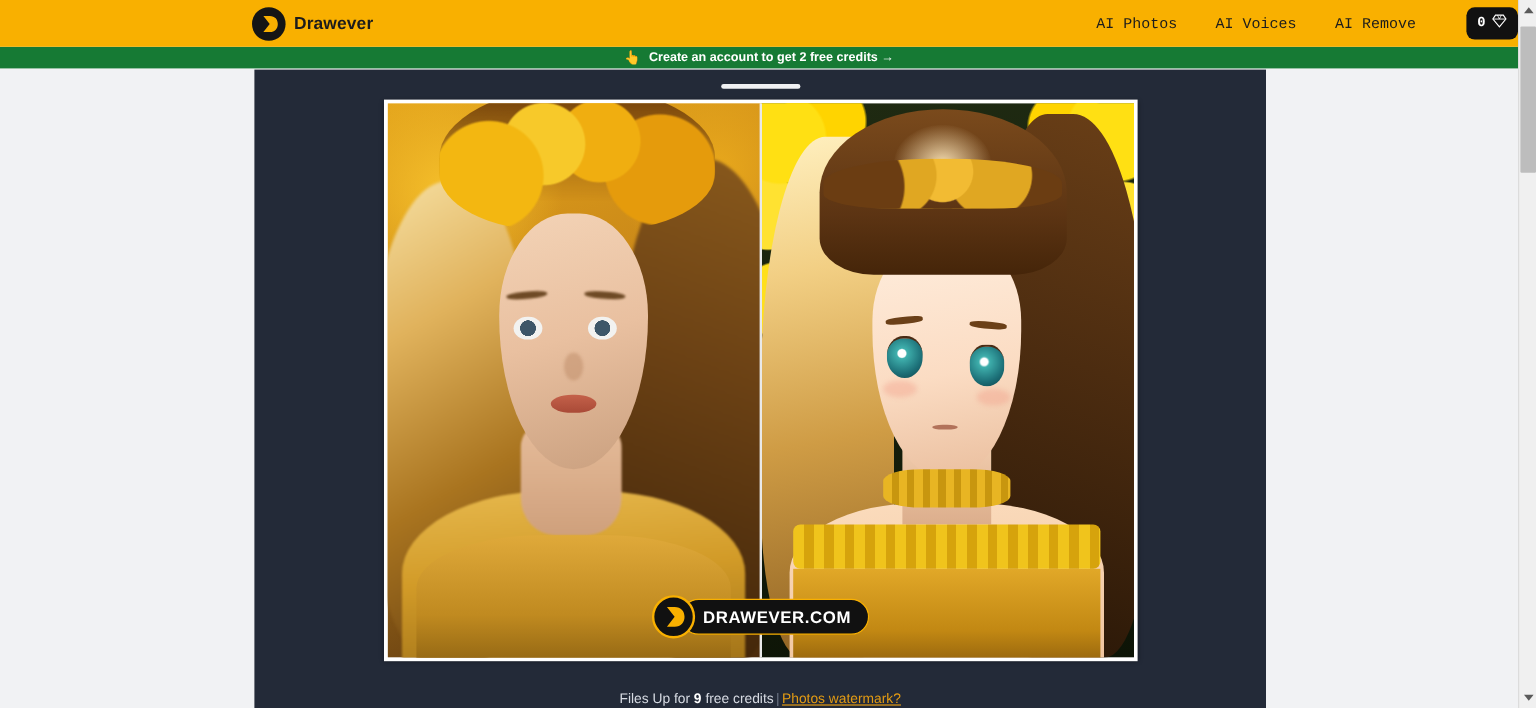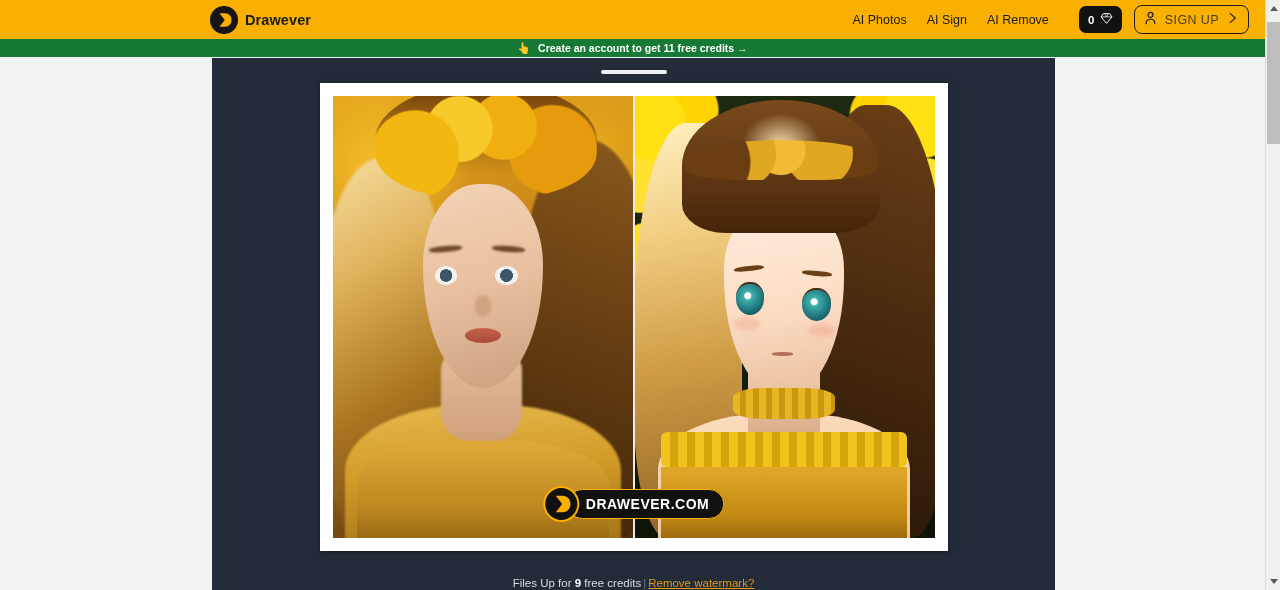--- a/index.html
+++ b/index.html
@@ -20,21 +20,21 @@
   .brand { display:flex; align-items:center; gap:7px; margin-left:210px; }
   .logo-mark {
     width:28px; height:28px; border-radius:50%;
     background:#151515; display:flex; align-items:center; justify-content:center;
     flex:0 0 auto;
   }
   .logo-mark svg { display:block; }
   .brand-name {
     font-size:14.5px; font-weight:bold; color:#1c1c1c; letter-spacing:.1px;
   }
-  .nav { margin-left:auto; display:flex; align-items:center; gap:4px; }
+  .nav { margin-left:auto; display:flex; align-items:center; gap:16px;font-family:Liberation Mono, monospace; }
   .nav-link {
     font-size:12.5px; color:#1c1c1c; font-weight:500;
     padding:0 8px; cursor:pointer; white-space:nowrap;
   }
   .credits-badge {
     margin-left:18px; height:27px; min-width:43px; border-radius:7px;
     background:#111; display:flex; align-items:center; justify-content:center;
     gap:5px; padding:0 8px; cursor:pointer;
   }
   .credits-count { color:#fff; font-size:11.5px; font-weight:bold; }
@@ -58,21 +58,21 @@
   .modal {
     position:absolute; top:58px; left:212px; width:843px; height:532px;
     background:#232a38; z-index:10;
   }
   .drag-handle {
     width:66px; height:4px; border-radius:3px; background:#f0f1f3;
     margin:12px auto 0;
   }
   .compare-wrap {
     position:relative; width:628px; height:468px; margin:9px auto 0;
-    background:#ffffff; padding:13px;
+    background:#ffffff; padding:3px;
     box-shadow:0 1px 4px rgba(0,0,0,.4);
   }
   .compare { position:relative; width:100%; height:100%; overflow:hidden; display:flex; }
   .pane { position:relative; width:50%; height:100%; overflow:hidden; }
   .divider {
     position:absolute; left:50%; top:0; width:2px; height:100%;
     background:#e9e9e9; transform:translateX(-1px); z-index:6;
   }
 
   
@@ -307,54 +307,40 @@
       <span class="logo-mark">
         <svg width="18" height="18" viewBox="0 0 24 24">
           <path d="M6 3 L13 3 C19 3 22 7 22 12 C22 17 19 21 13 21 L6 21 L13 12 Z" fill="#f9b000"></path>
         </svg>
       </span>
       <span class="brand-name">Drawever</span>
     </div>
 
     <div class="nav">
       <span class="nav-link">AI Photos</span>
-      <span class="nav-link">AI Sign</span>
+      <span class="nav-link">AI Voices</span>
       <span class="nav-link">AI Remove</span>
 
       <div class="credits-badge">
         <span class="credits-count">0</span>
         <span class="gem-icon">
           <svg width="13" height="13" viewBox="0 0 24 24">
             <path d="M6 3 H18 L22 9 L12 21 L2 9 Z" fill="none" stroke="#ffffff" stroke-width="1.8"></path>
             <path d="M2 9 H22" stroke="#ffffff" stroke-width="1.4"></path>
             <path d="M9 3 L12 9 L15 3" fill="none" stroke="#ffffff" stroke-width="1.2"></path>
           </svg>
         </span>
       </div>
 
-      <div class="signup-btn">
-        <span>
-          <svg width="15" height="16" viewBox="0 0 24 24">
-            <circle cx="12" cy="7" r="4" fill="none" stroke="#1c1c1c" stroke-width="1.9"></circle>
-            <path d="M5 21 C5 16 8.5 14 12 14 C15.5 14 19 16 19 21" fill="none" stroke="#1c1c1c" stroke-width="1.9" stroke-linecap="round"></path>
-          </svg>
-        </span>
-        <span class="signup-label">SIGN UP</span>
-        <span>
-          <svg width="13" height="14" viewBox="0 0 24 24">
-            <path d="M8 4 L17 12 L8 20" fill="none" stroke="#1c1c1c" stroke-width="2.1" stroke-linecap="round" stroke-linejoin="round"></path>
-          </svg>
-        </span>
-      </div>
     </div>
   </div>
 
   <div class="banner">
     <span style="font-size:11px;">👆</span>
-    <span class="banner-text">Create an account to get 11 free credits →</span>
+    <span class="banner-text">Create an account to get 2 free credits →</span>
   </div>
 
   <div class="modal">
 
     <div class="drag-handle"></div>
 
     <div class="compare-wrap">
       <div class="compare">
 
         <div class="pane">
@@ -408,21 +394,21 @@
             <svg width="22" height="22" viewBox="0 0 24 24">
               <path d="M6 3 L13 3 C19 3 22 7 22 12 C22 17 19 21 13 21 L6 21 L13 12 Z" fill="#f9b000"></path>
             </svg>
           </span>
         </div>
       </div>
     </div>
 
     <div class="modal-footer">
       <div class="footer-line">
-        <span>Files Up for </span><b>9</b><span> free credits</span><span class="footer-sep">|</span><span class="footer-link">Remove watermark?</span>
+        <span>Files Up for </span><b>9</b><span> free credits</span><span class="footer-sep">|</span><span class="footer-link">Photos watermark?</span>
       </div>
     </div>
   </div>
 
   <div class="scrollbar">
     <div class="sb-btn up">
       <span class="sb-arrow up"></span>
     </div>
     <div class="sb-thumb"></div>
     <div class="sb-btn down">

